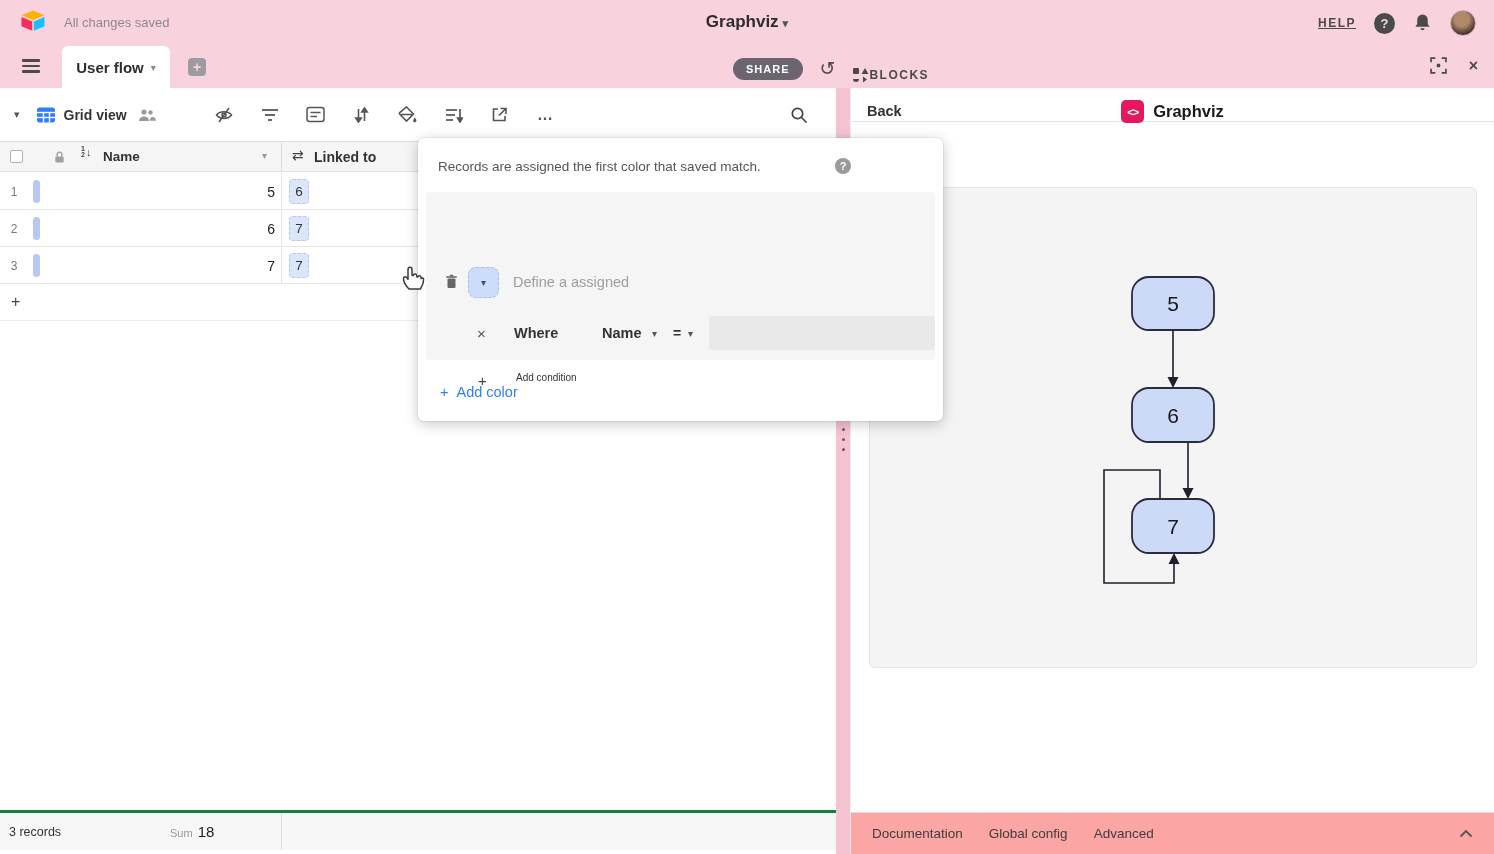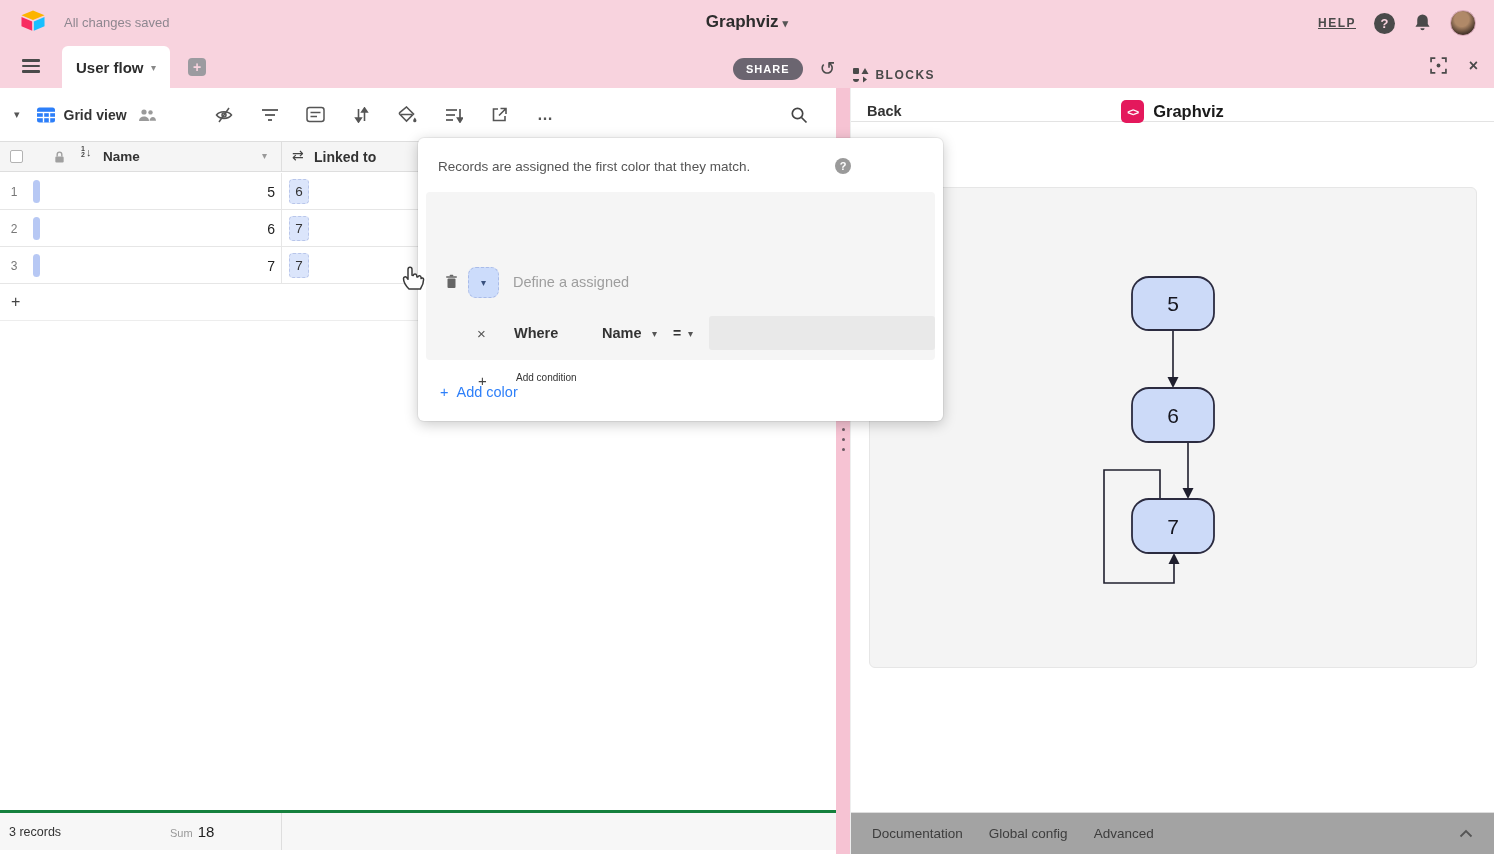--- a/index.html
+++ b/index.html
@@ -13,27 +13,27 @@
   .app-title { position:absolute; left:0; right:0; top:12px; text-align:center; font-size:17px; font-weight:bold; color:#2d2d2d; }
   .app-title .caret { font-size:11px; color:#555; margin-left:4px; }
   .topbar-right { position:absolute; right:18px; top:10px; display:flex; align-items:center; gap:18px; }
   .help-label { font-size:12px; letter-spacing:1.5px; font-weight:bold; color:#4a4a4a;text-decoration:underline; }
   .q-circle { width:21px; height:21px; border-radius:50%; background:#4a4a4a; color:#f8d3de; font-size:13px; font-weight:bold; display:flex; align-items:center; justify-content:center; }
   .avatar { width:26px; height:26px; border-radius:50%; background:radial-gradient(circle at 45% 35%, #b08968 0 35%, #4d3a2e 70%, #20160f 100%); border:1px solid #d8a9ba; }
 
   .tabrow { position:absolute; left:0; top:46px; width:1494px; height:42px; background:#f8d3de; }
   .hamburger { position:absolute; left:22px; top:13px; width:18px; cursor:pointer; }
   .hamburger div { height:2.5px; background:#4a4a4a; margin-bottom:3px; border-radius:1px; }
-  .tab { position:absolute; left:62px; top:0; height:42px; min-width:108px; background:#fff; border-radius:6px 6px 0 0; display:flex; align-items:center; justify-content:space-between; gap:7px; padding:0 14px; font-size:15px; font-weight:bold; color:#2d2d2d; }
+  .tab { position:absolute; left:62px; top:0; height:42px; min-width:108px; background:#fff; border-radius:6px 6px 0 0; display:flex; align-items:center; justify-content:center; gap:7px; padding:0 14px; font-size:15px; font-weight:bold; color:#2d2d2d; }
   .tab .caret { font-size:10px; color:#888; font-weight:normal; }
   .add-tab { position:absolute; left:188px; top:12px; width:18px; height:18px; border-radius:4px; background:#9c9ba0; color:#f8d3de; font-size:14px; font-weight:bold; display:flex; align-items:center; justify-content:center; }
   .share-cluster { position:absolute; left:733px; top:8px; display:flex; align-items:center; gap:17px; }
   .share-pill { background:#6b6570; color:#fff; font-size:11px; font-weight:bold; letter-spacing:1px; padding:5px 13px; border-radius:12px; }
   .history-glyph { font-size:19px; color:#4a4a4a; line-height:1; }
-  .blocks-btn { display:flex; align-items:center; gap:6px;margin-top:13px; }
+  .blocks-btn { display:flex; align-items:center; gap:0;margin-top:13px; }
   .blocks-label { font-size:12px; letter-spacing:1.5px; font-weight:bold; color:#4a4a4a; }
   .panel-winctl { position:absolute; right:16px; top:11px; display:flex; align-items:center; gap:22px; }
   .close-x { font-size:16px; color:#4a4a4a; font-weight:bold; line-height:1; }
 
   
   .grid-section { position:absolute; left:0; top:88px; width:836px; height:766px; background:#fff; }
   .toolbar { position:absolute; left:0; top:0; width:100%; height:53px; display:flex; align-items:center; padding:0 14px; gap:0; background:#fff; }
   .tb-caret { font-size:11px; color:#555; margin-right:16px; }
   .view-name { font-size:14px; font-weight:bold; color:#333; margin:0 10px 0 8px; }
   .tb-icon { width:46px; display:flex; justify-content:center; color:#555; }
@@ -78,21 +78,21 @@
   
   .panel { position:absolute; left:850px; top:88px; width:644px; height:766px; background:#fff; border-left:1px solid #eee; }
   .panel-header { position:absolute; left:0; top:0; width:100%; height:34px; border-bottom:1px solid #e3e3e3; background:#fff; }
   .back-btn { position:absolute; left:16px; top:15px; font-size:14.5px; font-weight:bold; color:#333; }
   .panel-title-wrap { position:absolute; left:0; right:0; top:12px; display:flex; align-items:center; justify-content:center; gap:9px; }
   .block-icon { width:23px; height:23px; border-radius:5px; background:#e4185c; color:#fff; font-size:11px; font-weight:bold; display:flex; align-items:center; justify-content:center; letter-spacing:-1px; }
   .panel-title { font-size:16.5px; font-weight:bold; color:#1a1a1a; }
 
   .graph-canvas { position:absolute; left:18px; top:99px; width:608px; height:481px; background:#f4f4f4; border:1px solid #e6e6e6; border-radius:6px; }
 
-  .panel-footer { position:absolute; left:0; bottom:0; width:100%; height:42px; background:#a3a3a3; border-top:1px solid #ddd; display:flex; align-items:center; padding:0 21px; gap:26px; }
+  .panel-footer { position:absolute; left:0; bottom:0; width:100%; height:42px; background:#fca5a5; border-top:1px solid #ddd; display:flex; align-items:center; padding:0 21px; gap:26px; }
   .pf-link { font-size:13.5px; color:#3d3d3d; }
   .pf-chevron { margin-left:auto; color:#555; }
 
   
   .popup { position:absolute; left:418px; top:138px; width:525px; height:283px; background:#fff; border-radius:6px; box-shadow:0 3px 14px rgba(0,0,0,.22), 0 0 0 1px rgba(0,0,0,.05); z-index:50; }
   .popup-header { position:absolute; left:20px; top:21px; font-size:13.5px; color:#555; }
   .popup-q { position:absolute; left:417px; top:20px; width:16px; height:16px; border-radius:50%; background:#9a9a9a; color:#fff; font-size:11px; font-weight:bold; display:flex; align-items:center; justify-content:center; }
   .cond-section { position:absolute; left:8px; top:54px; width:509px; height:168px; background:#f5f5f5; border-radius:4px; }
   .cs-trash { position:absolute; left:19px; top:82px; color:#666; }
   .cs-swatch { position:absolute; left:42px; top:75px; width:31px; height:31px; border-radius:8px; background:#ccdcfb; border:1px dashed #a9bbe8; display:flex; align-items:center; justify-content:center; font-size:10px; color:#39517e; }
@@ -371,21 +371,21 @@
     <span class="pf-link">Advanced</span>
     <span class="pf-chevron">
       <svg width="14" height="9" viewBox="0 0 14 9" stroke="#555" stroke-width="1.8" fill="none">
           <path d="M1.5 7.5L7 2l5.5 5.5"></path>
         </svg>
     </span>
   </div>
 </div>
 
 <div class="popup">
-  <div class="popup-header">Records are assigned the first color that they match.</div>
+  <div class="popup-header">Records are assigned the first color that saved match.</div>
   <div class="popup-q">?</div>
 
   <div class="cond-section">
     <span class="cs-trash">
       <svg width="13" height="15" viewBox="0 0 13 15" fill="#666">
         <rect x="2.5" y="4.5" width="8" height="9.5" rx="1"></rect>
         <rect x="1" y="2.2" width="11" height="1.6" rx="0.8"></rect>
         <rect x="4.6" y="0.8" width="3.8" height="1.6" rx="0.8"></rect>
       </svg>
     </span>

